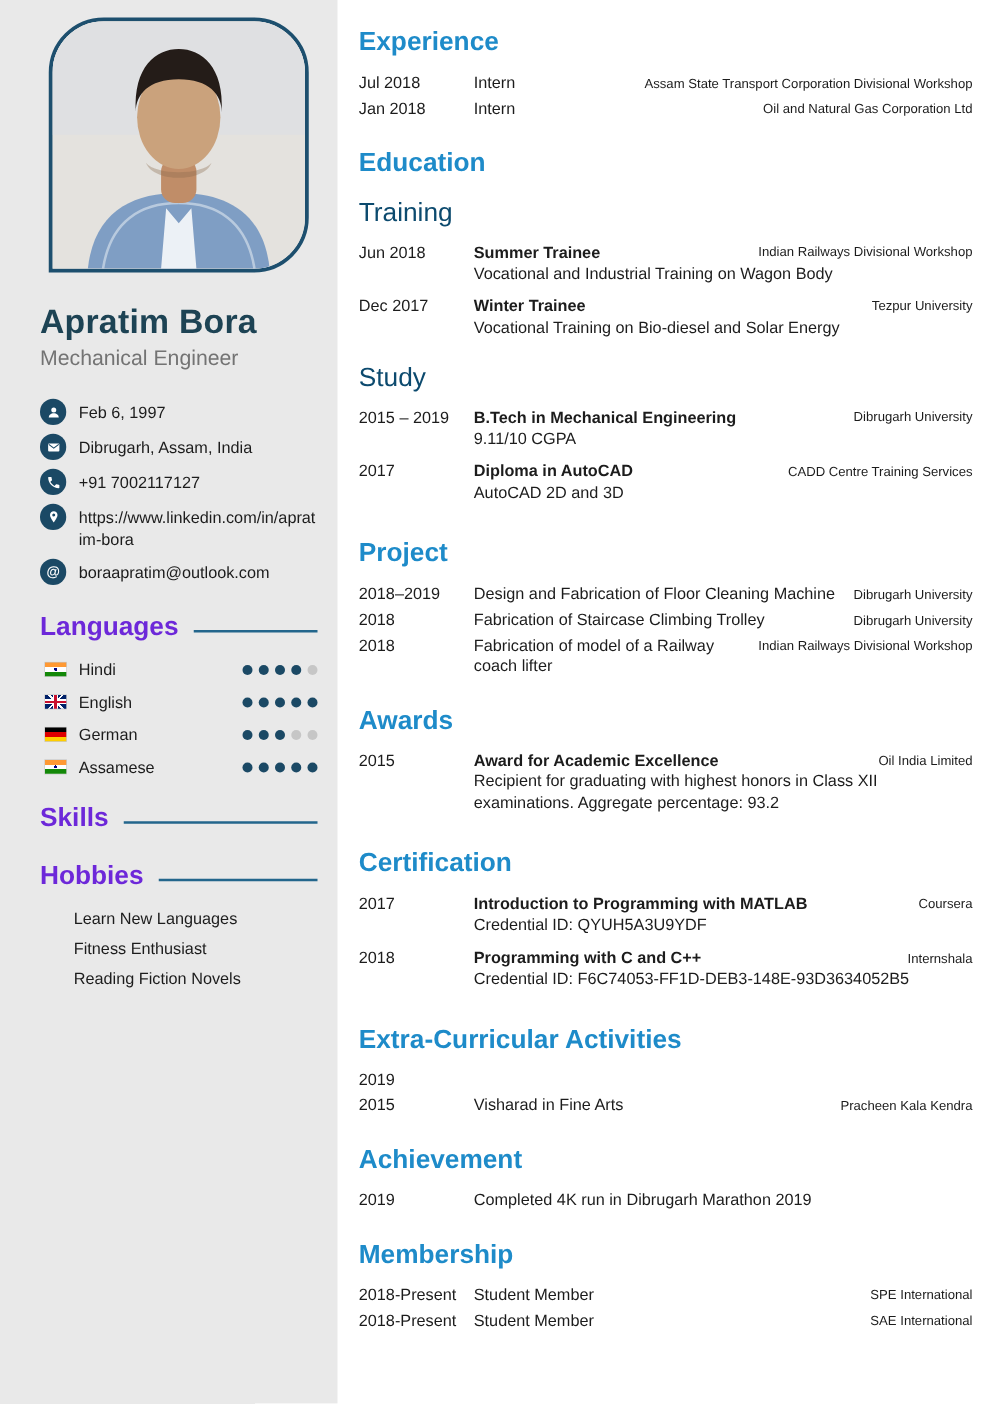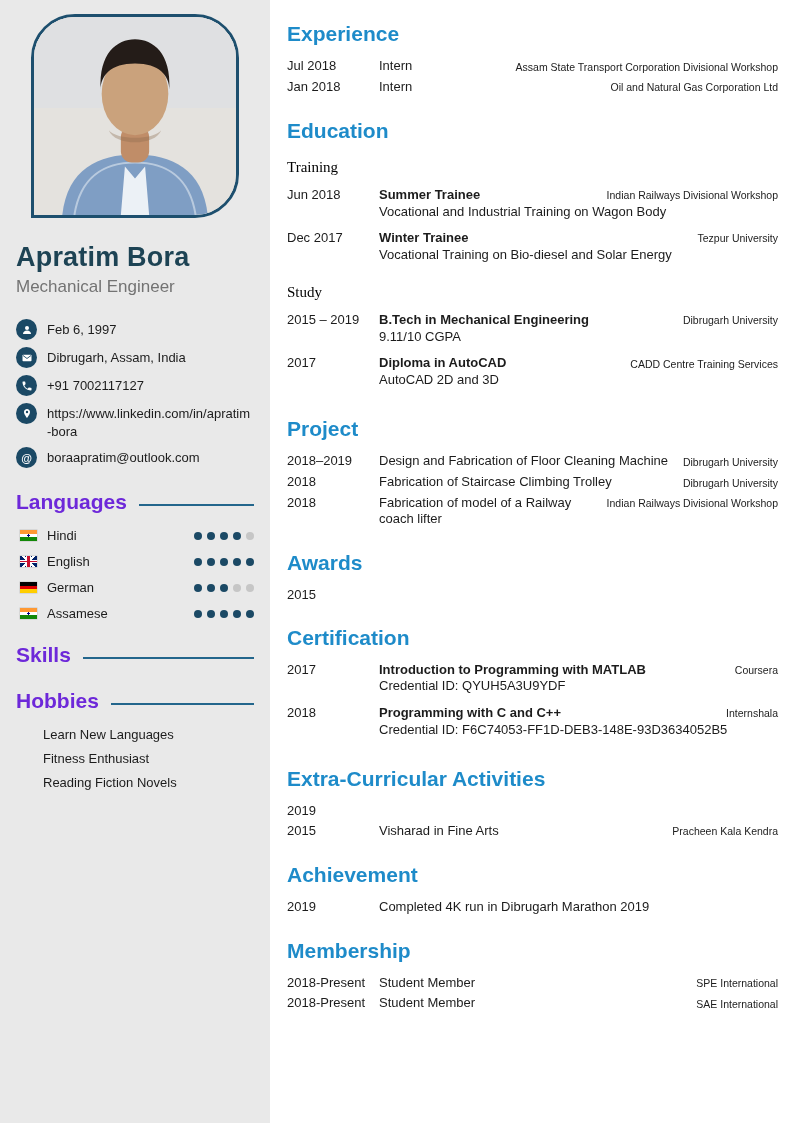--- a/index.html
+++ b/index.html
@@ -1,20 +1,20 @@
 <!DOCTYPE html>
 <html lang="en"><head>
 <meta charset="utf-8">
 <style>
   html,body{margin:0;padding:0;background:#fff;}
   body{font-family:"Liberation Sans","DejaVu Sans",sans-serif;color:#1c1c1c;}
   .page{width:794px;height:1123px;display:flex;overflow:hidden;background:#fff;}
 
   
-  .sidebar{width:270px;flex:0 0 270px;background:#e9e9e9;box-sizing:border-box;padding:14px 16px 0 16px;}
+  .sidebar{width:270px;flex:0 0 270px;background:#e9e9e9;box-sizing:border-box;padding:14px 16px 0 32px;}
   .photo-frame{width:202px;height:198px;margin:0 auto;border:3px solid #1d4f6e;border-radius:44px 44px 44px 0;overflow:hidden;background:#e4e2de;}
   .photo-frame svg{display:block;width:100%;height:100%;}
   .name{margin:24px 0 4px;font-size:27px;font-weight:700;color:#1d4354;letter-spacing:.2px;}
   .job-title{font-size:17px;color:#737373;margin-bottom:22px;}
 
   .contact-list{margin-bottom:18px;}
   .contact-row{display:flex;align-items:flex-start;gap:10px;margin-bottom:7px;font-size:13px;}
   .contact-icon{width:21px;height:21px;border-radius:50%;background:#1b4965;flex:0 0 21px;display:flex;align-items:center;justify-content:center;color:#fff;font-weight:700;font-size:11px;}
   .contact-icon svg{width:12px;height:12px;}
   .contact-text{padding-top:2px;line-height:1.35;word-break:break-word;}
@@ -42,21 +42,21 @@
   .dot{width:8px;height:8px;border-radius:50%;background:#c6c6c6;}
   .dot.filled{background:#1b4965;}
 
   .side-list{list-style:none;margin:0 0 6px;padding:0 0 0 27px;}
   .side-list li{font-size:13px;margin-bottom:9px;}
 
   
   .main{flex:1;box-sizing:border-box;padding:12px 16px 16px 17px;}
   .sec-heading{font-size:21px;font-weight:700;color:#1e8bc9;margin:24px 0 12px;}
   .section:first-child .sec-heading{margin-top:10px;}
-  .sub-heading{font-size:15px;font-weight:400;color:#000000;margin:16px 0 11px;font-family:Liberation Serif, serif;}
+  .sub-heading{font-size:21px;font-weight:400;color:#0c4a6e;margin:16px 0 11px;}
 
   .entry{display:flex;margin-bottom:5px;font-size:13px;}
   .entry-date{flex:0 0 92px;}
   .entry-content{flex:1;min-width:0;}
   .entry-head{display:flex;align-items:flex-start;}
   .entry-title{padding-right:12px;line-height:1.22;}
   .entry-title.bold{font-weight:700;}
   .entry-org{margin-left:auto;flex:0 0 auto;font-size:10.5px;white-space:nowrap;padding-top:2.5px;}
   .entry-desc{margin-top:1px;margin-bottom:5px;line-height:1.25;hyphens:auto;}
 </style>
@@ -288,20 +288,27 @@
               <div class="entry-title">Fabrication of model of a Railway coach lifter</div>
               <div class="entry-org">Indian Railways Divisional Workshop</div>
             </div>
           </div>
         </div>
       </section>
       <section class="section">
         <h2 class="sec-heading">Awards</h2>
         <div class="entry">
           <div class="entry-date">2015</div>
+          <div class="entry-content">
+            <div class="entry-head">
+              <div class="entry-title bold">Award for Academic Excellence</div>
+              <div class="entry-org">Oil India Limited</div>
+            </div>
+            <div class="entry-desc">Recipient for graduating with highest honors in Class XII examinations. Aggregate percentage: 93.2</div>
+          </div>
         </div>
       </section>
       <section class="section">
         <h2 class="sec-heading">Certification</h2>
         <div class="entry">
           <div class="entry-date">2017</div>
           <div class="entry-content">
             <div class="entry-head">
               <div class="entry-title bold">Introduction to Programming with MATLAB</div>
               <div class="entry-org">Coursera</div>

